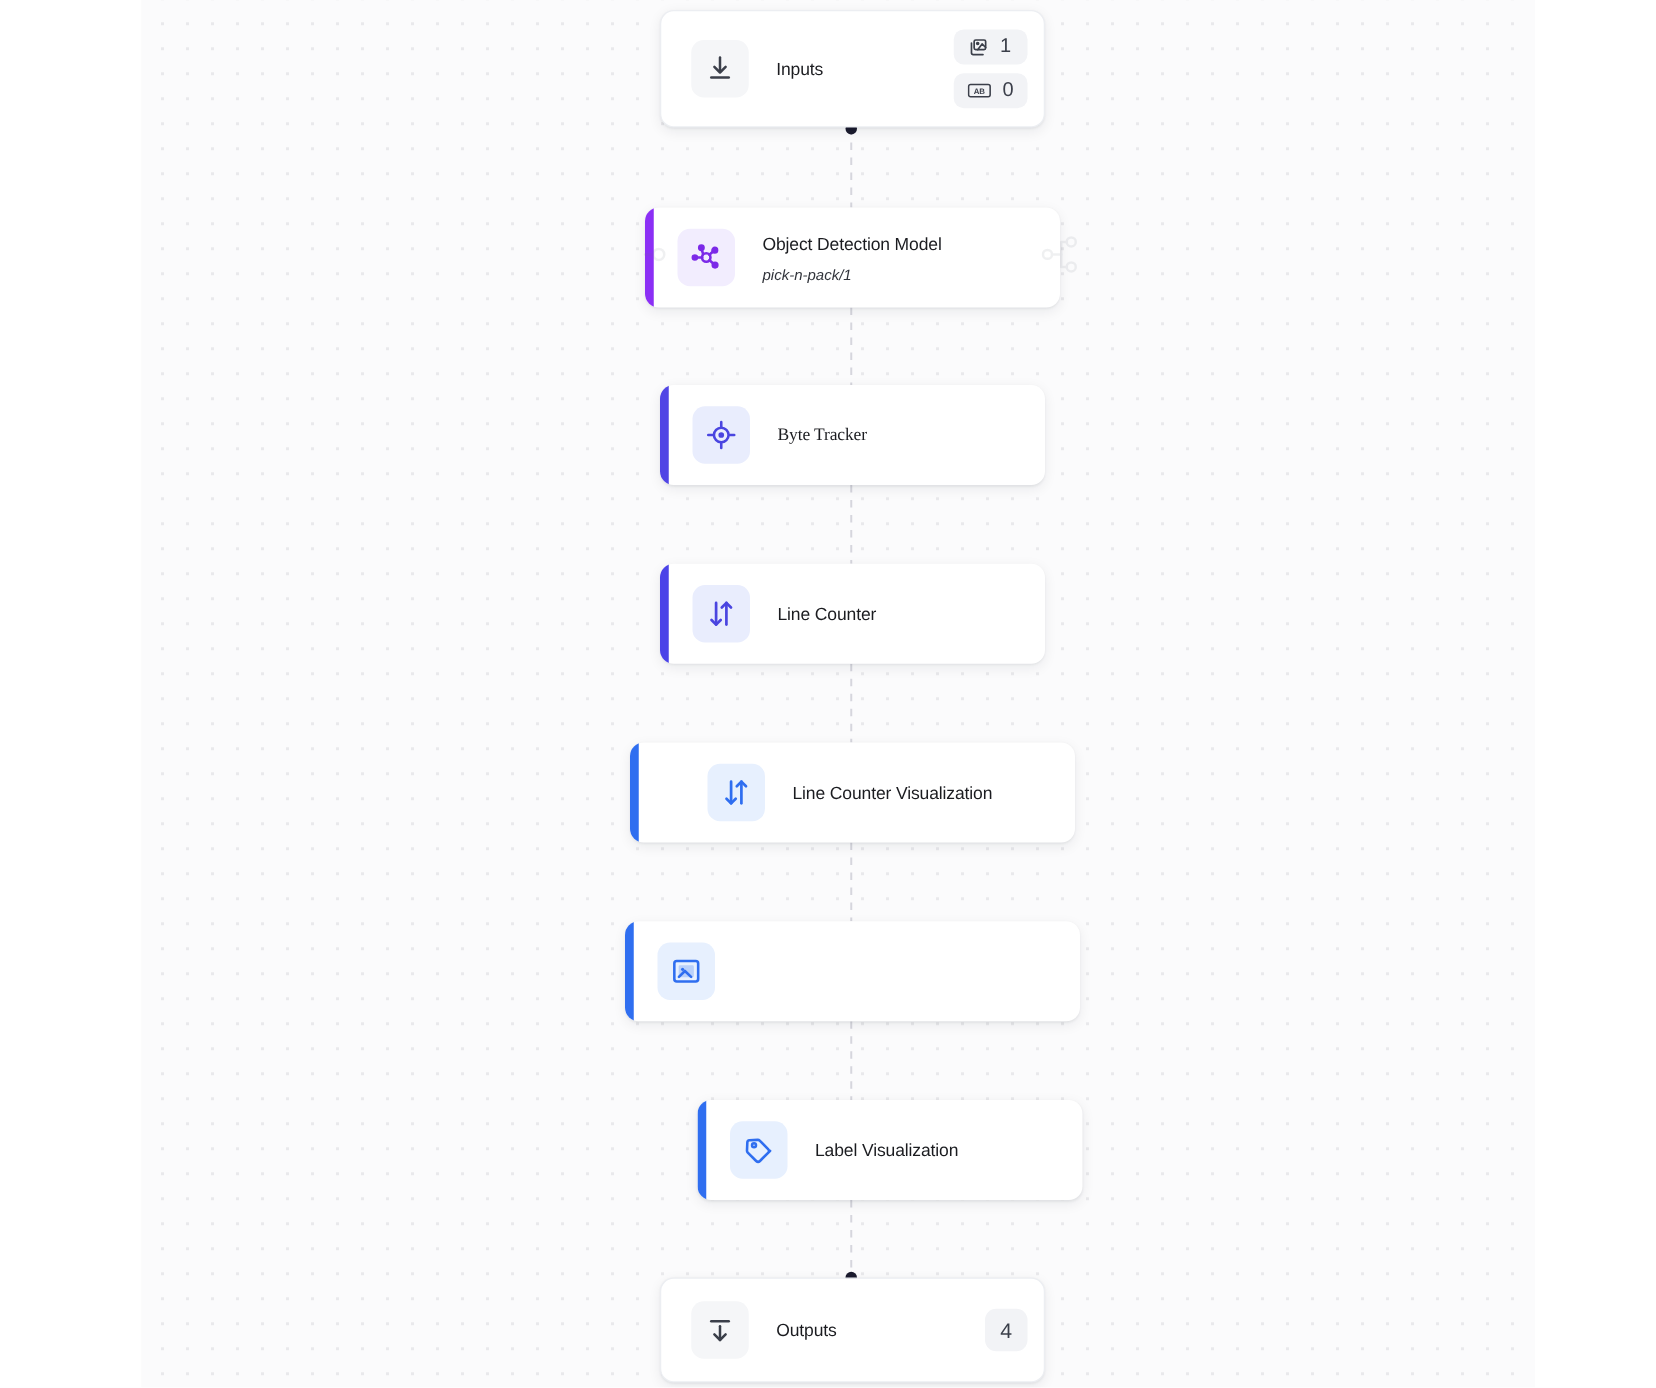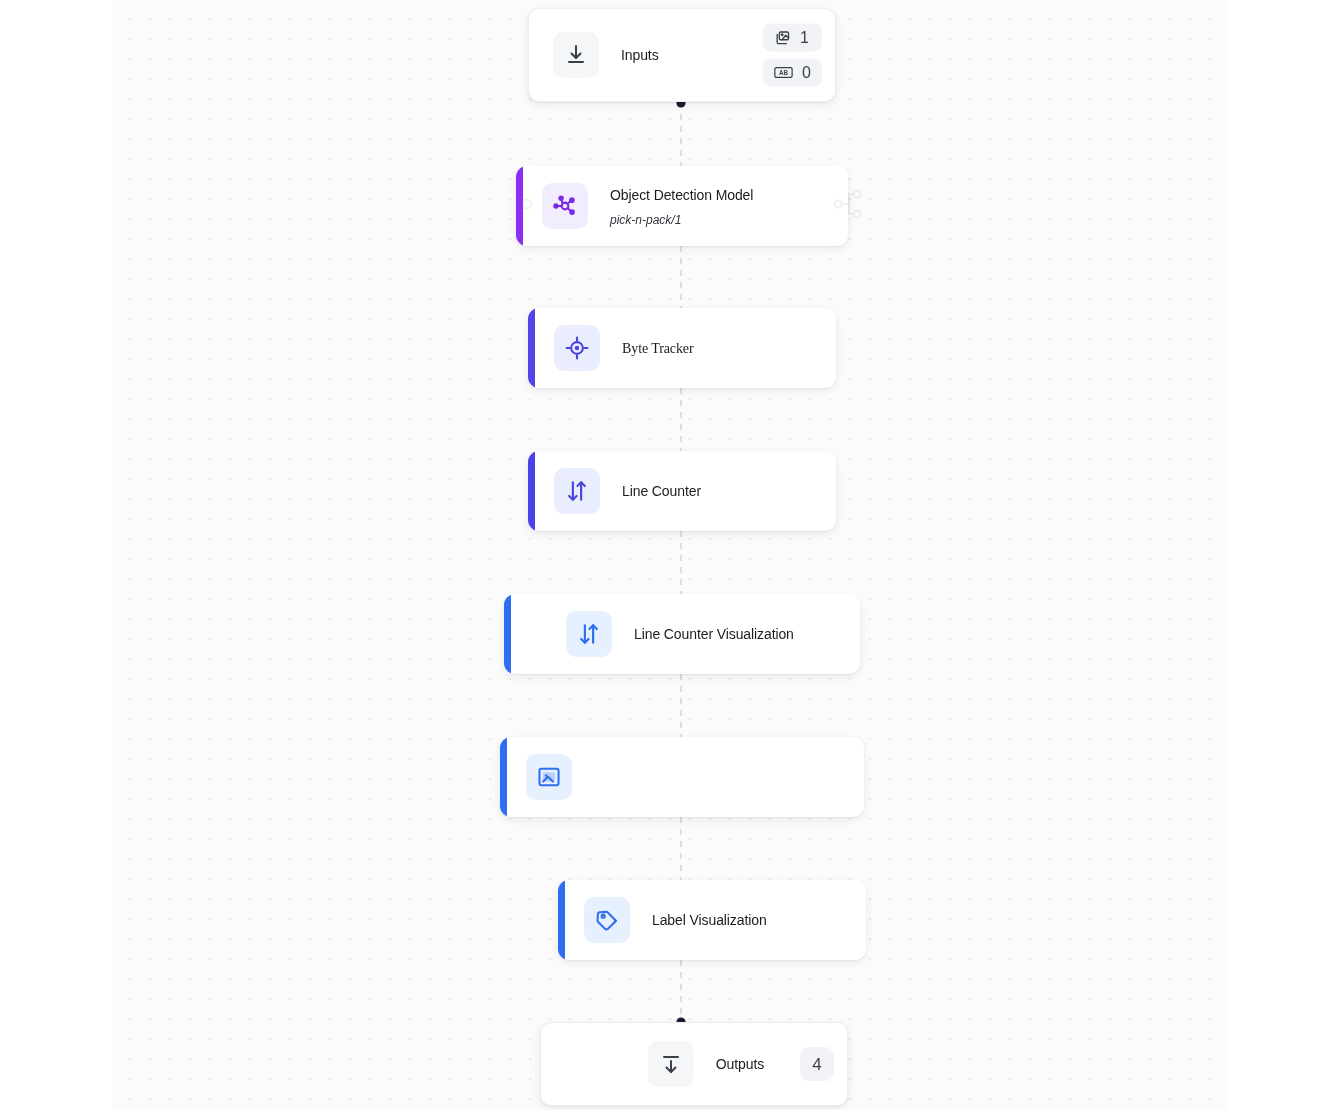--- a/index.html
+++ b/index.html
@@ -309,21 +309,21 @@
       <svg width="26" height="26" viewBox="0 0 24 24" fill="none" stroke="#2f6ef0" stroke-width="1.9" stroke-linecap="round" stroke-linejoin="round">
         <path d="M20.4 12.6 12.9 20.1a2 2 0 0 1-2.8 0l-6.2-6.2a2 2 0 0 1-.58-1.5l.26-6.1a1.6 1.6 0 0 1 1.53-1.53l6.1-.26a2 2 0 0 1 1.5.58l6.2 6.2a2 2 0 0 1 0 2.8z"></path>
         <circle cx="8.5" cy="8.5" r="1.45"></circle>
       </svg>
     </div>
     <div class="node-text">
       <div class="node-title">Label Visualization</div>
     </div>
   </div>
 
-  <div class="node io" style="left:540px; top:1022px; width:308px; height:84px;justify-content:center;">
+  <div class="node io" style="left:528px; top:1022px; width:308px; height:84px;">
     <div class="icon-box plain">
       <svg width="24" height="24" viewBox="0 0 24 24" fill="none" stroke="#3b3f4a" stroke-width="2" stroke-linecap="round" stroke-linejoin="round">
         <path d="M5 5h14"></path>
           <path d="M12 9v11"></path>
           <path d="M7.5 15.5 12 20l4.5-4.5"></path>
       </svg>
     </div>
     <div class="node-text">
       <div class="node-title">Outputs</div>
     </div>

